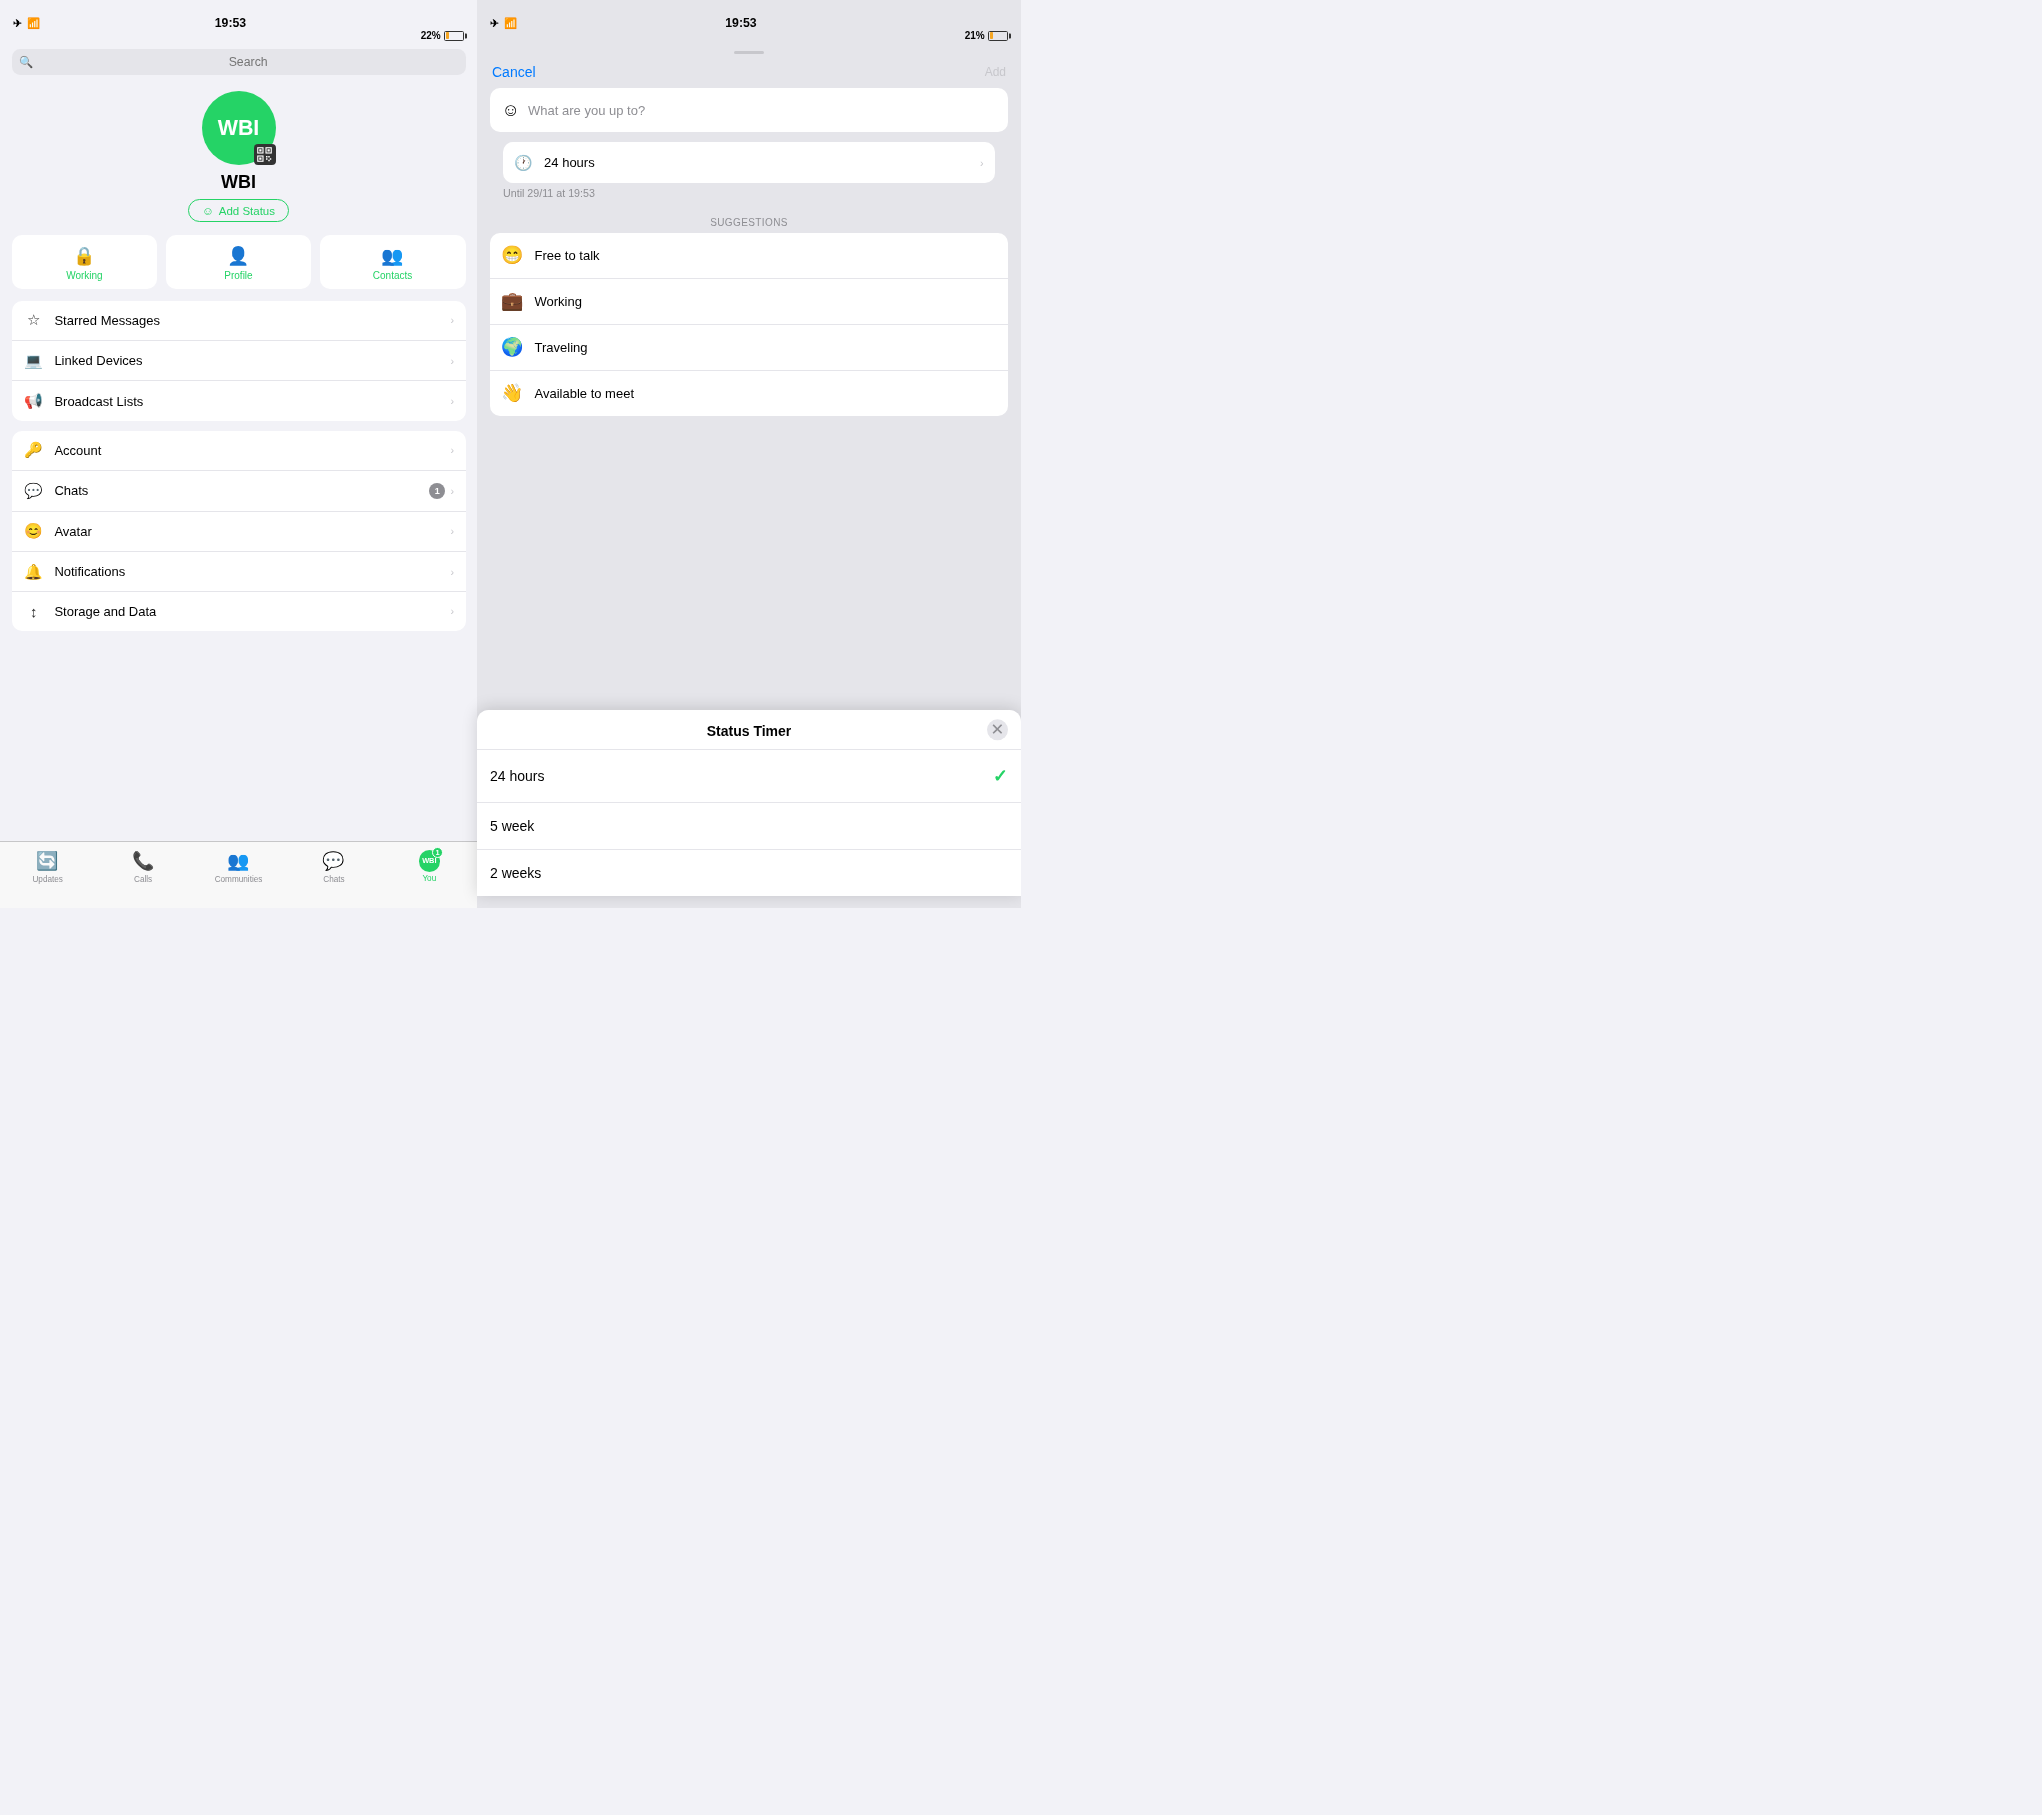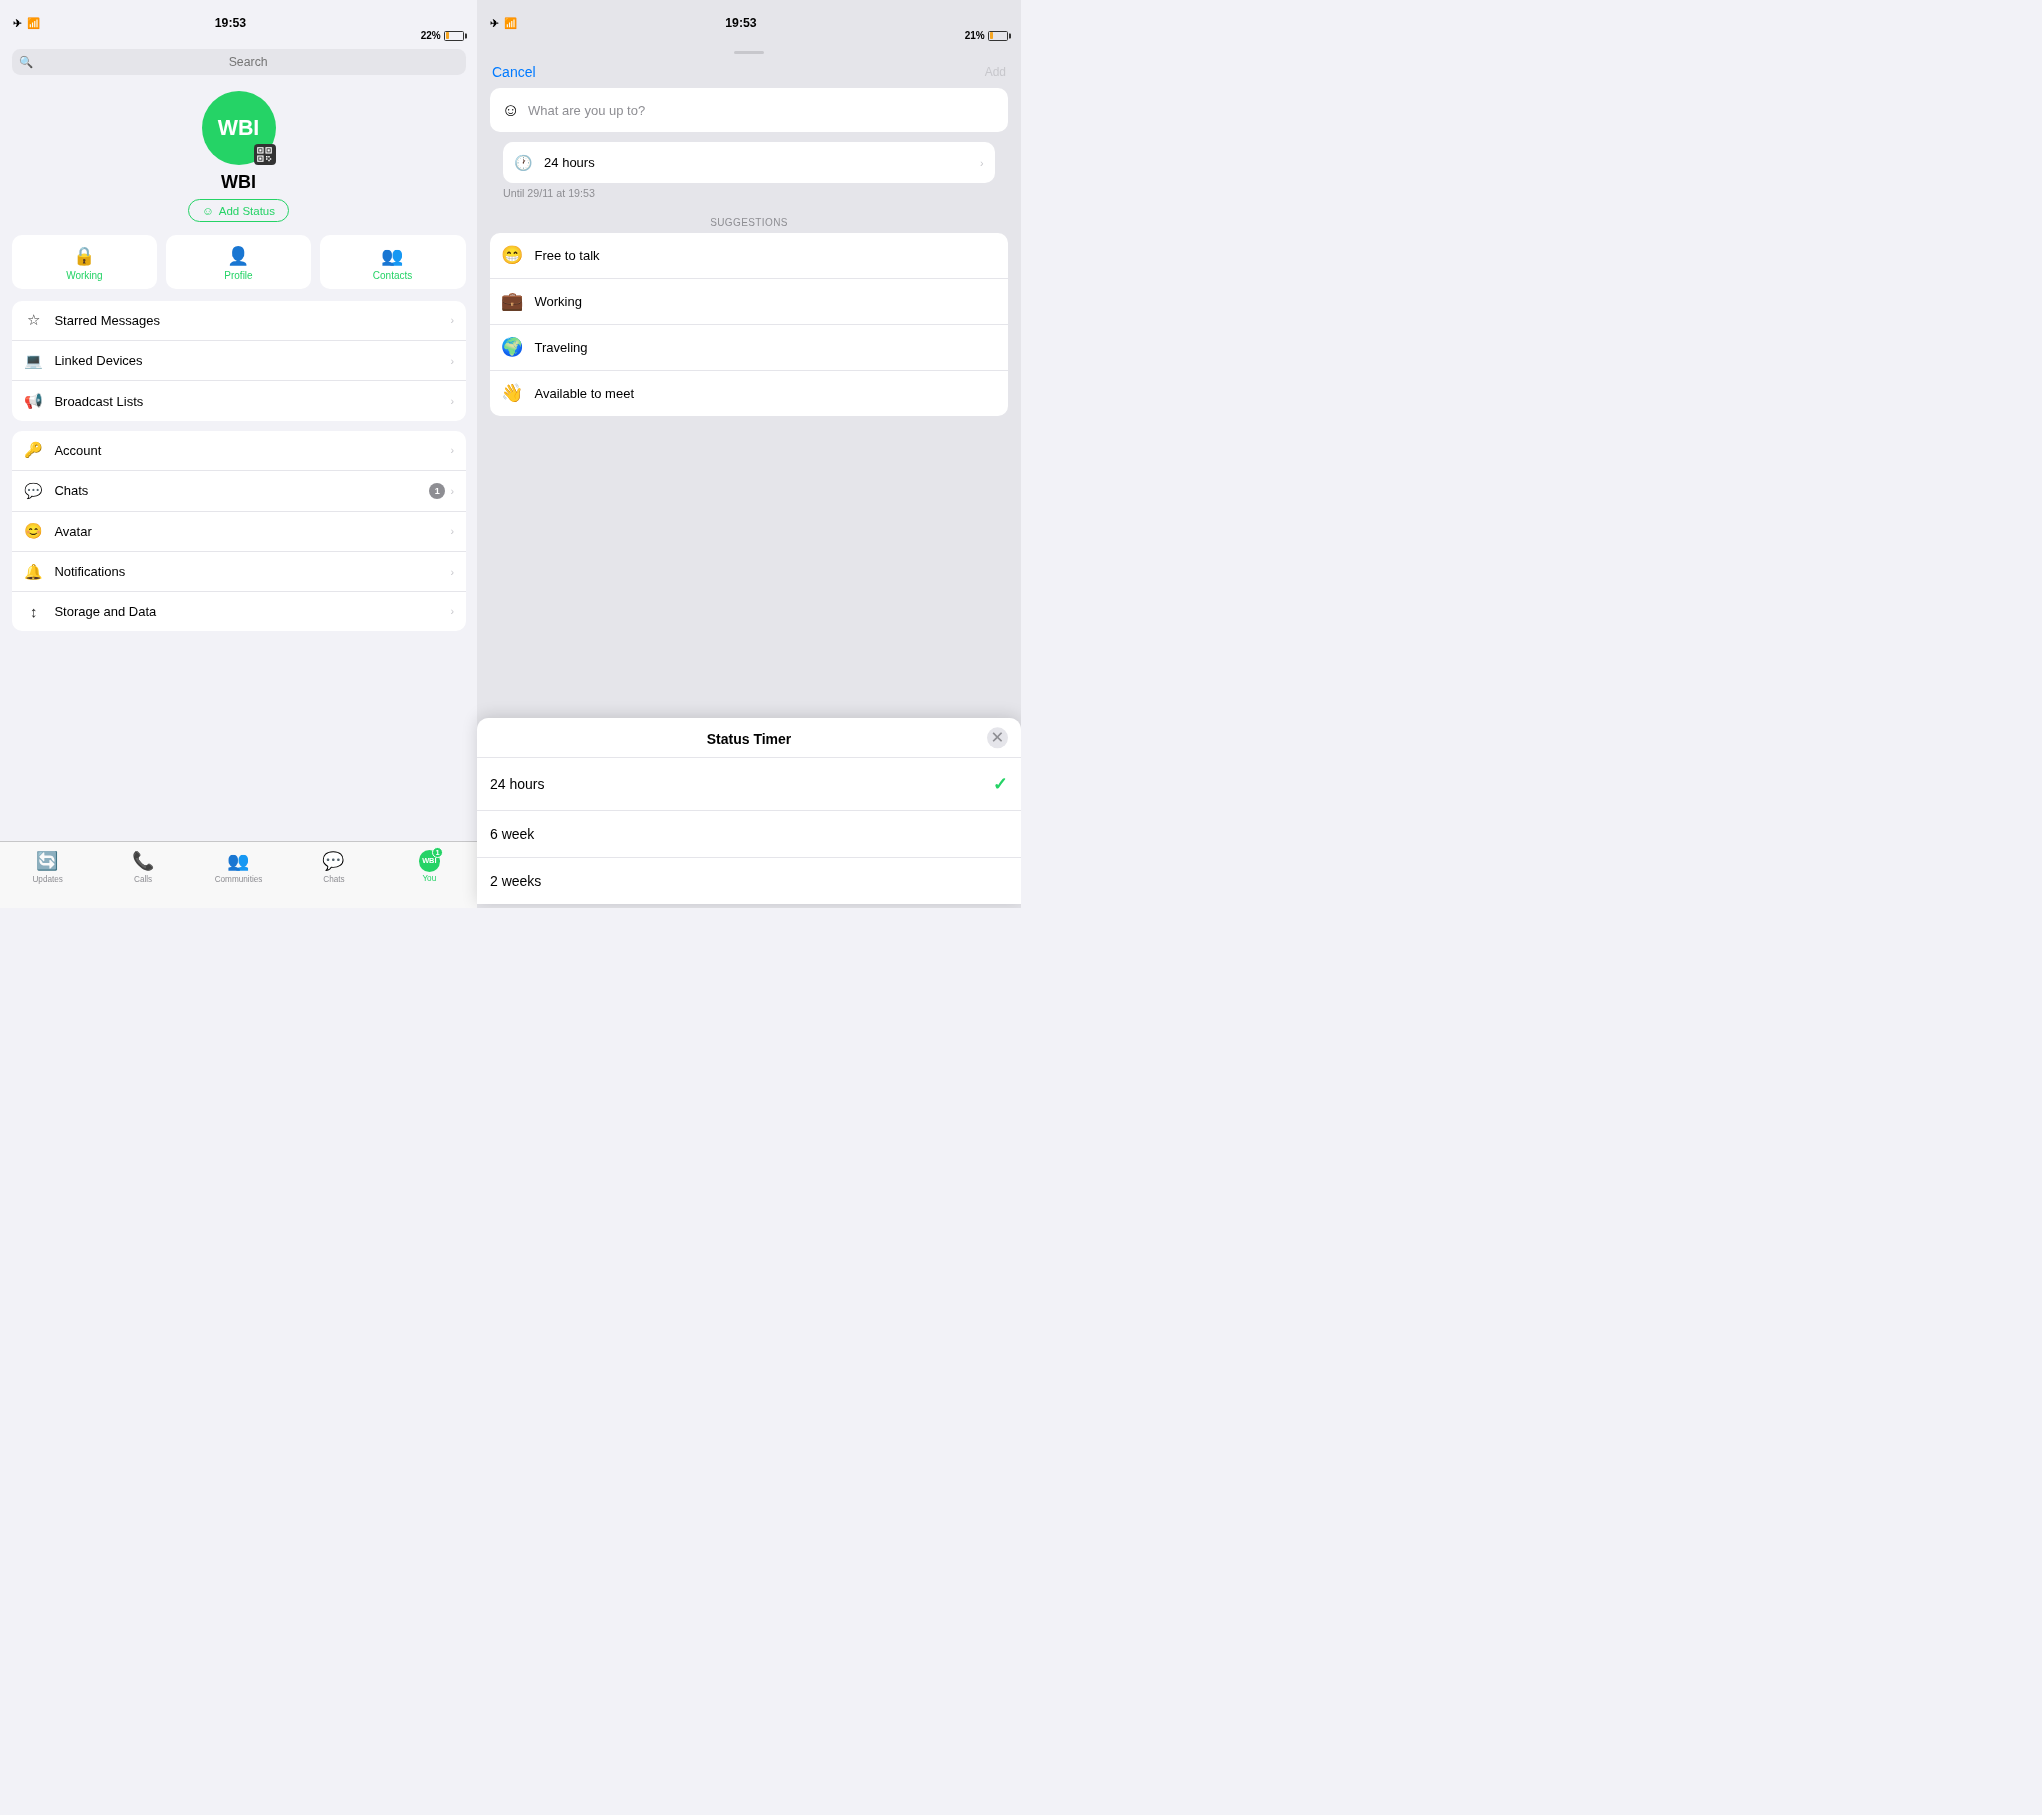--- a/index.html
+++ b/index.html
@@ -201,21 +201,21 @@
       display: flex; align-items: center; padding: 11.5px;
       border-bottom: 0.4px solid #e5e5ea; cursor: pointer;
     }
     .suggestion-item:last-child { border-bottom: none; }
     .suggestion-emoji { font-size: 18px; margin-right: 10px; width: 23px; }
     .suggestion-text { font-size: 13px; color: #000; }
 
     
     .timer-sheet {
       position: absolute;
-      bottom: 4px; left: 0; right: 0;
+      bottom: 12px; left: 0; right: 0;
       background: white;
       border-radius: 11.5px 11.5px 0 0;
       z-index: 10;
       box-shadow: 0 -1.6px 16.4px rgba(0,0,0,0.15);
     }
     .timer-header {
       display: flex; justify-content: center; align-items: center;
       padding: 13px 13px 10px; position: relative;
       border-bottom: 0.4px solid #e5e5ea;
     }
@@ -451,21 +451,21 @@
     <div class="timer-header">
       <span class="timer-title">Status Timer</span>
       <div class="timer-close">✕</div>
     </div>
     <div class="timer-options">
       <div class="timer-option">
         <span class="timer-option-label">24 hours</span>
         <span class="timer-check">✓</span>
       </div>
       <div class="timer-option">
-        <span class="timer-option-label">6 week</span>
+        <span class="timer-option-label">5 week</span>
       </div>
       <div class="timer-option">
         <span class="timer-option-label">2 weeks</span>
       </div>
     </div>
   </div>
 </div>
 
 
 </body></html>

